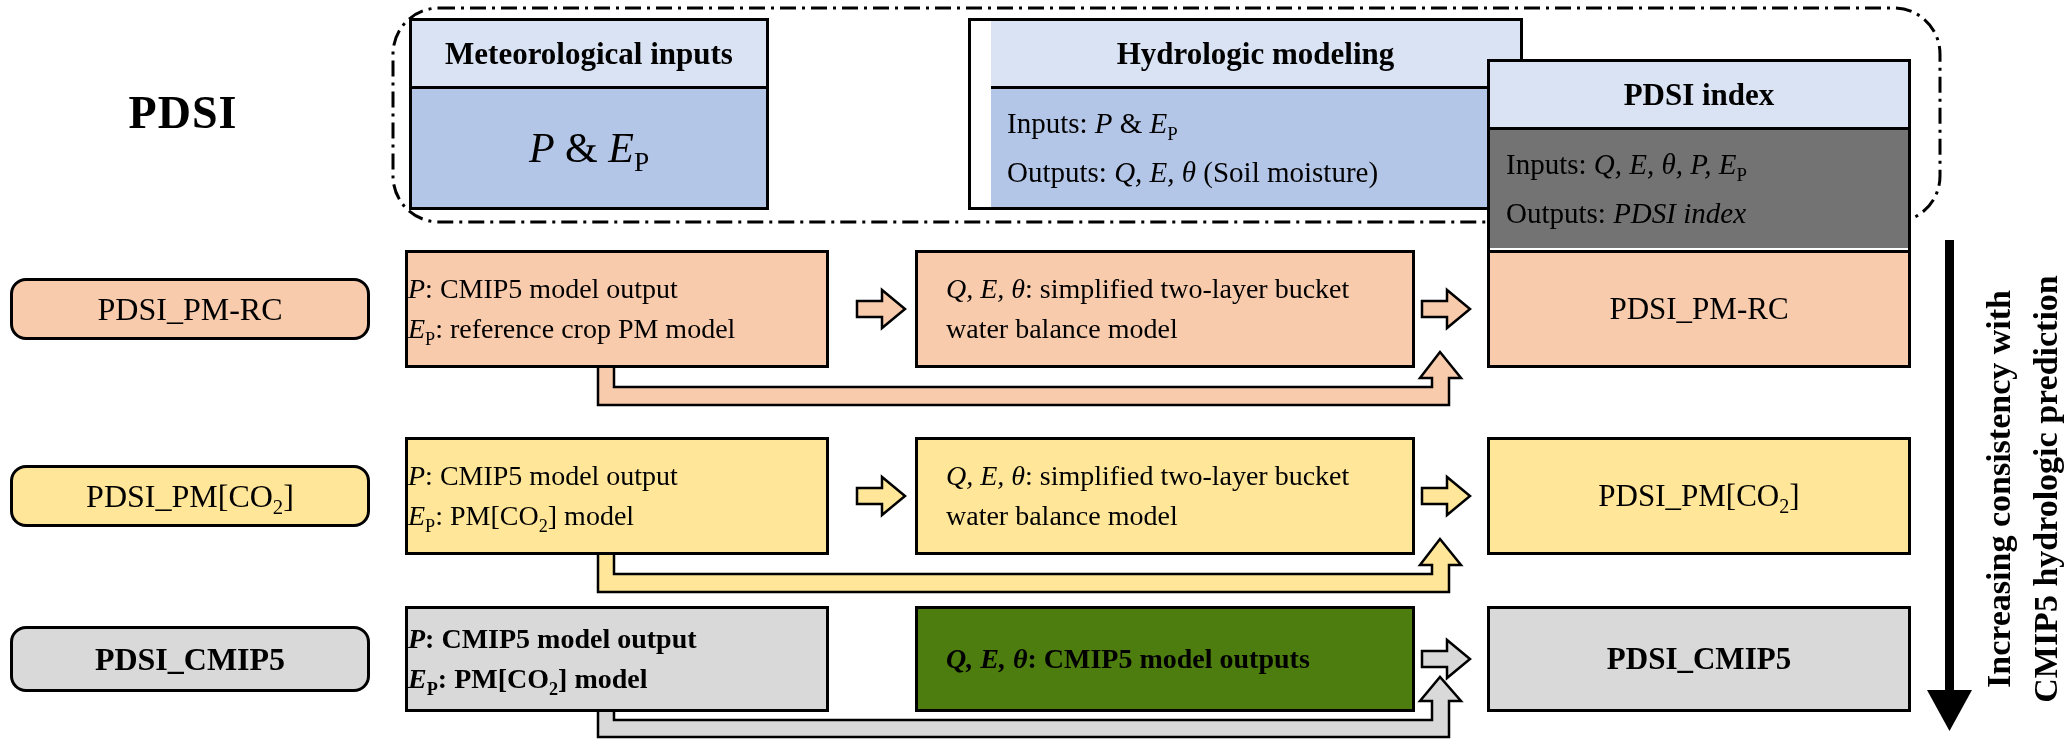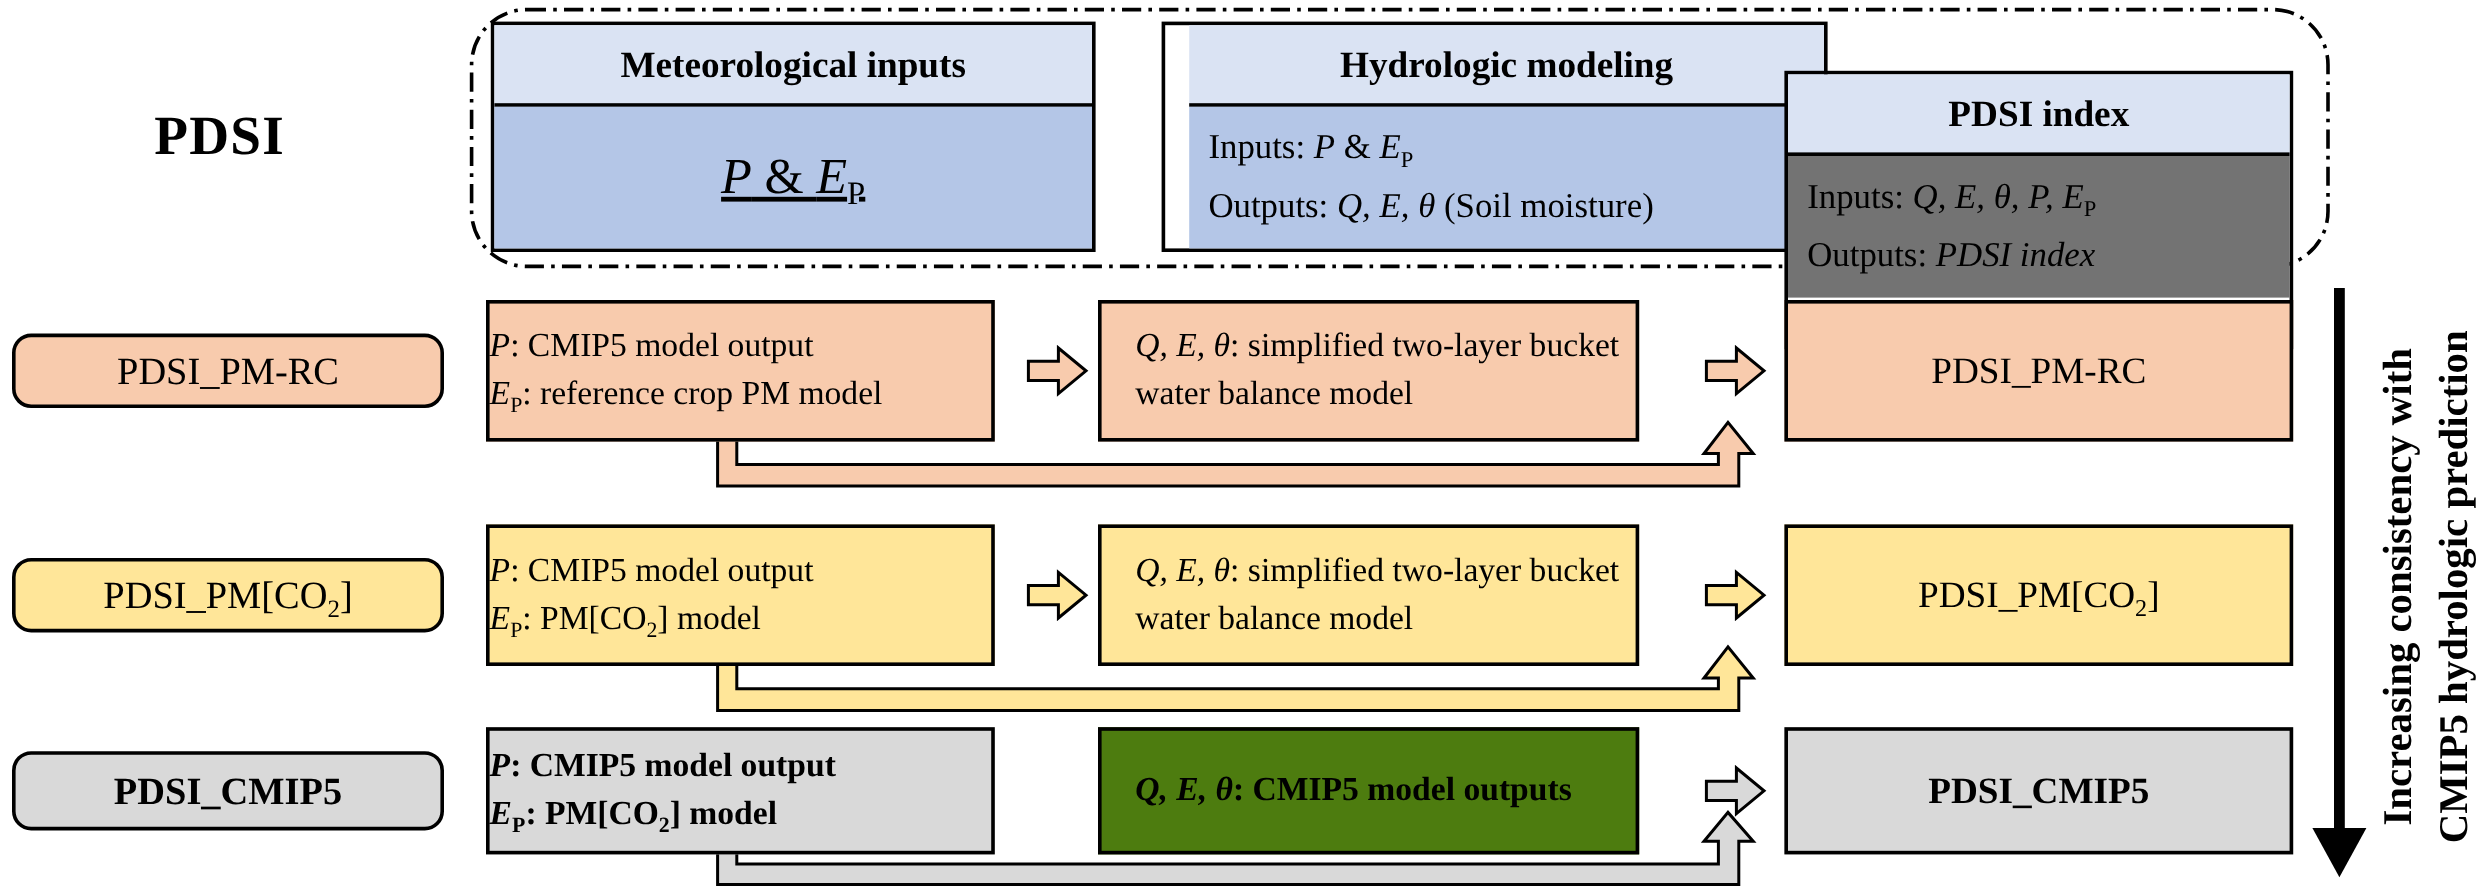--- a/index.html
+++ b/index.html
@@ -8,42 +8,42 @@
     font-family:"Liberation Serif","DejaVu Serif",serif; color:#000;
   }
   .canvas * { box-sizing:border-box; }
   svg.overlay { position:absolute; left:0; top:0; width:2067px; height:739px; }
 
   .pdsi-title { position:absolute; left:58px; top:86px; width:250px; text-align:center;
                 font-size:46px; font-weight:bold; letter-spacing:1px; }
 
   
   .hcol { position:absolute; top:18px; border:3px solid #000; }
-  .hcol-met   { left:409px; width:504px; height:192px; }
+  .hcol-met   { left:409px; width:360px; height:192px; }
   .hcol-hydro { left:968px; width:555px; height:192px;padding-left:20px; }
   .hcol-index { left:1487px; width:424px; height:232px;margin-top:41px; }
   .htitle { height:68px; border-bottom:3px solid #000; display:flex; align-items:center;
             justify-content:center; font-size:31px; font-weight:bold; }
   .hbody  { height:118px; display:flex; flex-direction:column; justify-content:space-evenly;
             padding:2px 6px 2px 16px; font-size:29px; }
   .hbody.centered { align-items:center; justify-content:center; font-size:42px; padding-left:6px; }
 
   
   .row-label { position:absolute; left:10px; width:360px; border:3px solid #000;
                border-radius:16px; display:flex; align-items:center; justify-content:center;
                font-size:32px; }
   .rl1 { top:278px; height:62px; }
   .rl2 { top:465px; height:62px; }
   .rl3 { top:626px; height:66px; }
 
   
   .box { position:absolute; border:3px solid #000; display:flex; flex-direction:column;
          justify-content:center; font-size:28px; line-height:40px; }
   .met-box   { left:405px; width:424px; }
-  .hydro-box { left:915px; width:451px; padding-left:28px; }
+  .hydro-box { left:915px; width:500px; padding-left:28px; }
   .out-box   { left:1487px; width:424px; align-items:center; justify-content:center;
                font-size:31px; padding-left:0; }
   .row1 { top:250px; height:118px; }
   .row2 { top:437px; height:118px; }
   .row3 { top:606px; height:106px; }
   .bold { font-weight:bold; }
 
   
   .side-note { position:absolute; left:1762px; top:441px; width:520px; height:96px;
                transform:rotate(-90deg); transform-origin:50% 50%;
@@ -76,21 +76,21 @@
     <path d="M598,710 L598,737 L1449,737 L1449,701 L1461,701 L1440,677 L1420,701 L1432,701 L1432,720 L614,720 L614,710 Z" stroke="#000" stroke-width="2.5" fill="#d9d9d9"></path>
 
     <rect x="1945" y="240" width="9" height="452" fill="#000"></rect>
     <polygon points="1927,690 1972,690 1949.5,731" fill="#000"></polygon>
   </svg>
 
   <div class="pdsi-title">PDSI</div>
 
   <div class="hcol hcol-met">
     <div class="htitle" style="background-color: rgb(218, 227, 243);">Meteorological inputs</div>
-    <div class="hbody centered" style="background-color: rgb(180, 198, 231); text-decoration: underline;">
+    <div class="hbody centered" style="background-color: rgb(180, 198, 231);">
       <div><i>P</i> &amp; <i>E</i><sub>P</sub></div>
     </div>
   </div>
 
   <div class="hcol hcol-hydro">
     <div class="htitle" style="background-color: rgb(218, 227, 243);">Hydrologic modeling</div>
     <div class="hbody" style="background-color: rgb(180, 198, 231);">
       <div>Inputs: <i>P</i> &amp; <i>E</i><sub>P</sub></div>
       <div>Outputs: <i>Q, E, θ</i> (Soil moisture)</div>
     </div>

